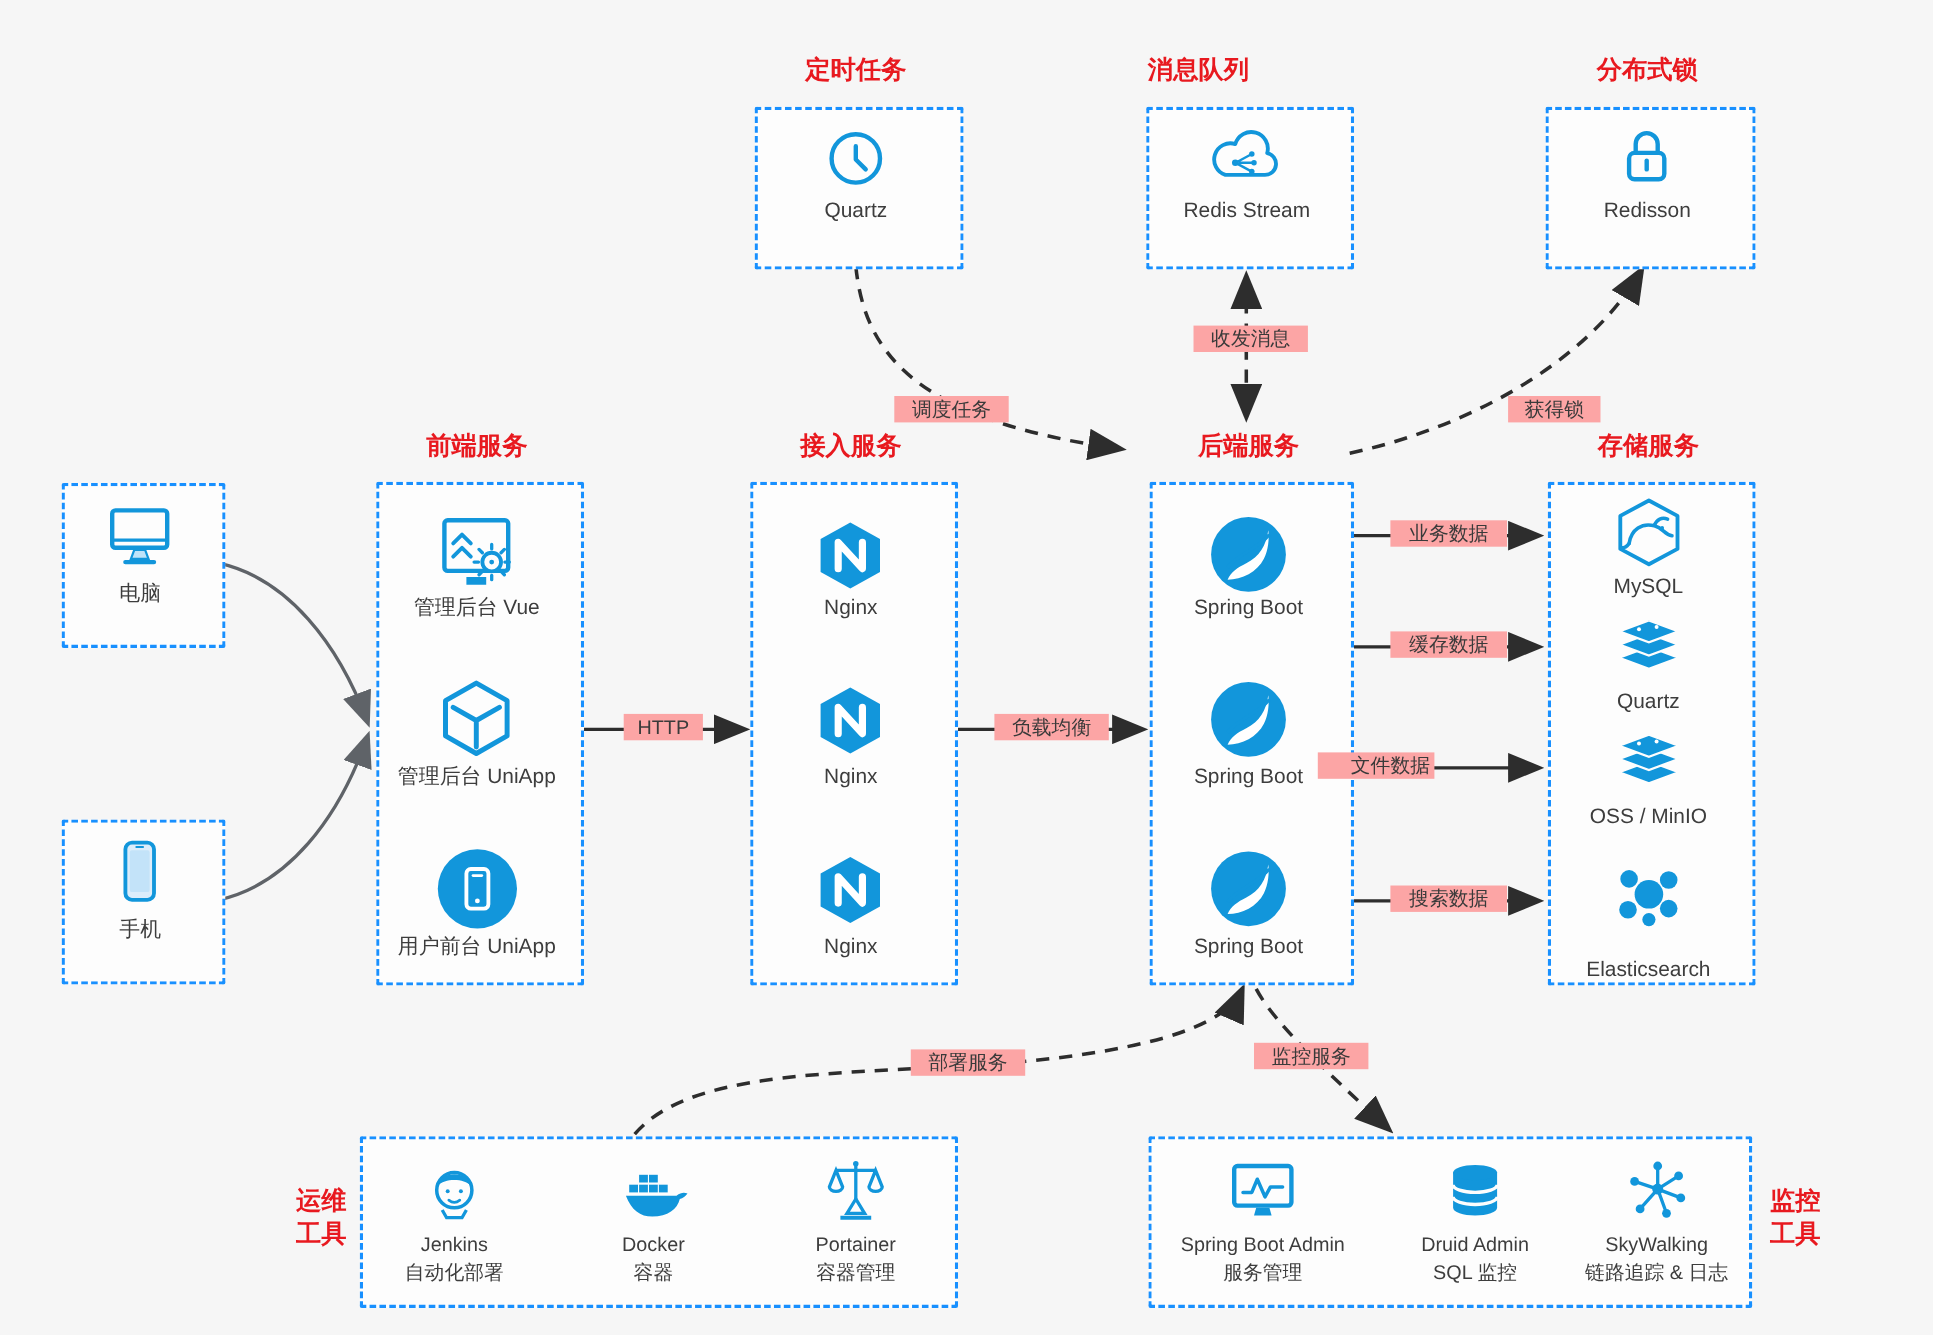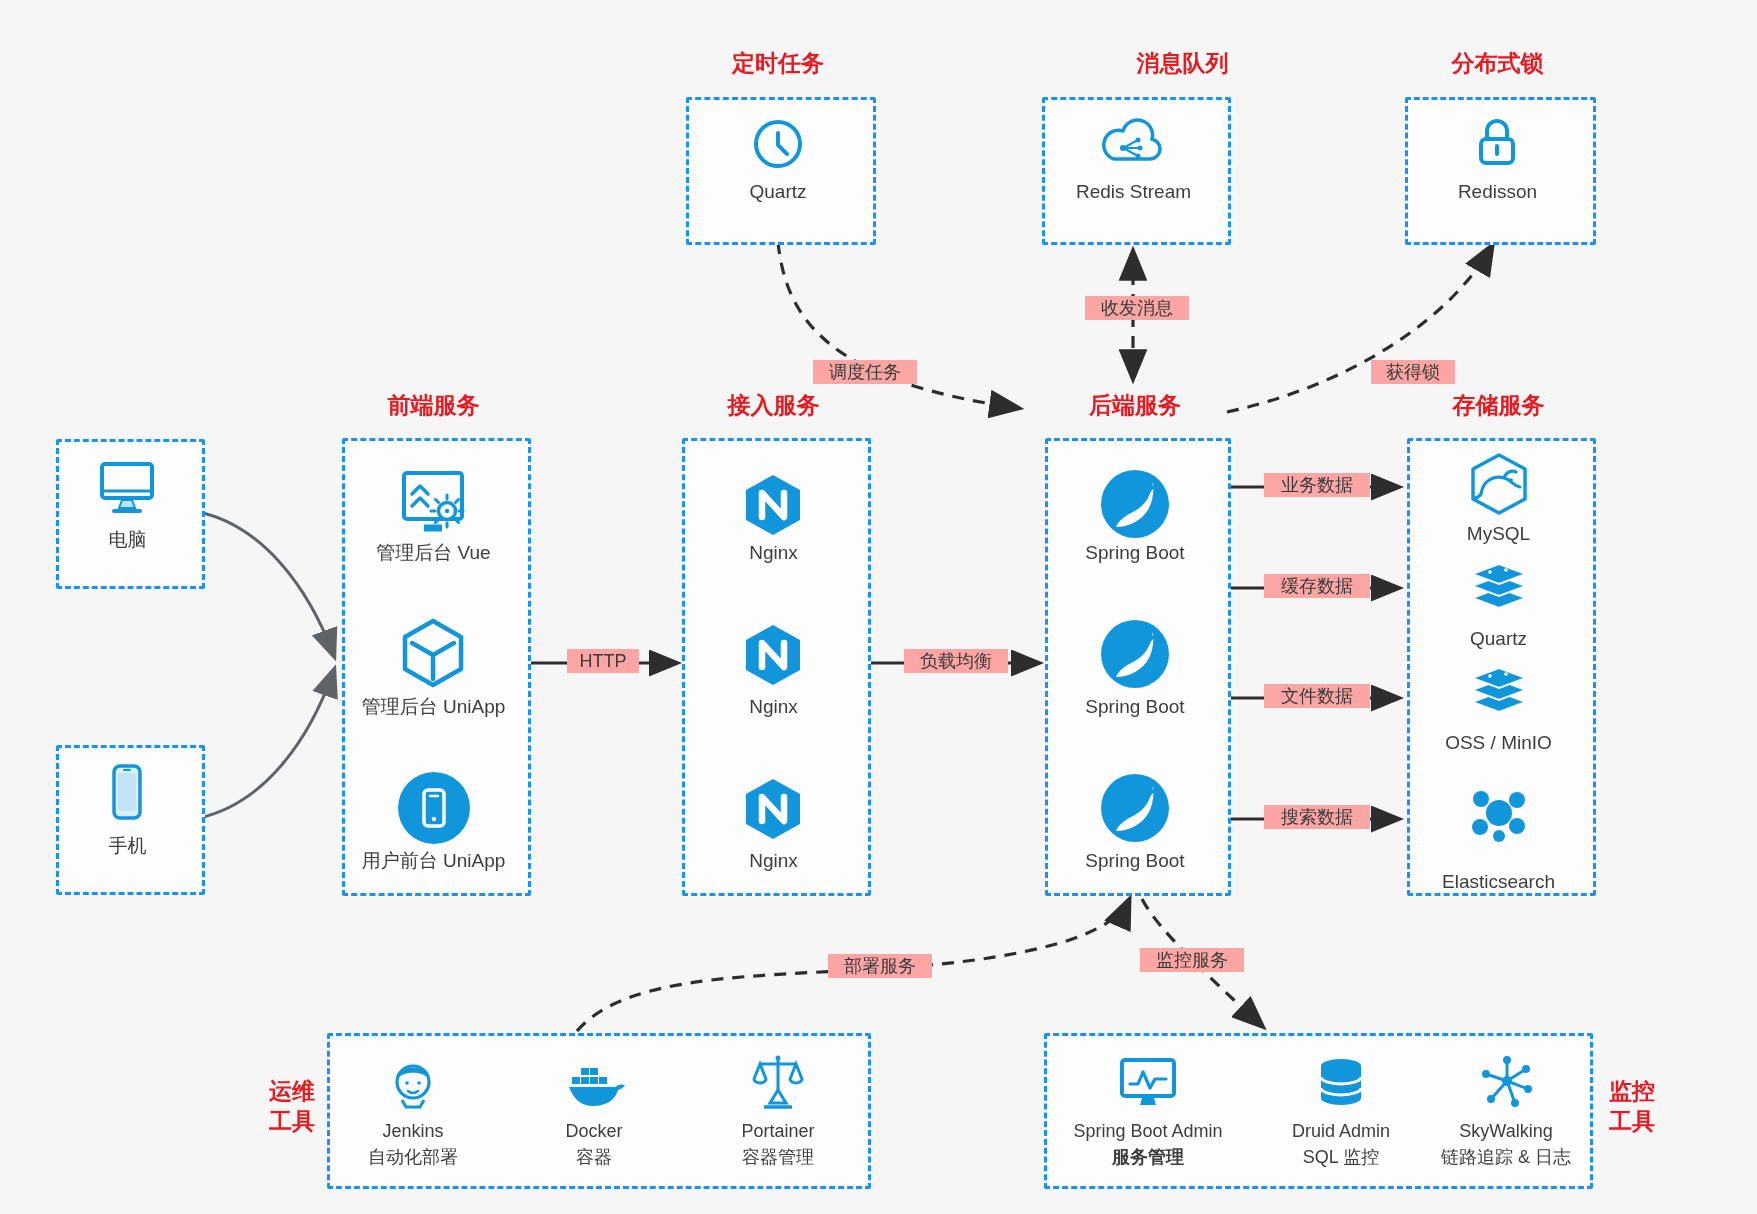--- a/index.html
+++ b/index.html
@@ -43,21 +43,21 @@
     <path d="M 1227 819 H 1398" fill="none" stroke="#2d2d2d" stroke-width="3" marker-end="url(#ahd)"></path>
     <path d="M 778 242 C 786 320, 830 382, 1018 408" fill="none" stroke="#2d2d2d" stroke-width="3.2" stroke-dasharray="12 9" marker-end="url(#ahd)"></path>
     <path d="M 1133 252 V 378" fill="none" stroke="#2d2d2d" stroke-width="3.2" stroke-dasharray="12 9" marker-start="url(#ahd)" marker-end="url(#ahd)"></path>
     <path d="M 1227 412 C 1330 390, 1442 332, 1492 246" fill="none" stroke="#2d2d2d" stroke-width="3.2" stroke-dasharray="12 9" marker-end="url(#ahd)"></path>
     <path d="M 577 1031 C 648 948, 886 992, 1060 943 C 1100 931, 1122 916, 1129 900" fill="none" stroke="#2d2d2d" stroke-width="3.2" stroke-dasharray="12 9" marker-end="url(#ahd)"></path>
     <path d="M 1142 899 C 1158 930, 1210 978, 1262 1026" fill="none" stroke="#2d2d2d" stroke-width="3.2" stroke-dasharray="12 9" marker-end="url(#ahd)"></path>
   </svg>
 
 
   <div class="rtitle" style="left:686px;top:50px;width:184px;">定时任务</div>
-  <div class="rtitle" style="left:1091px;top:50px;width:183px;">消息队列</div>
+  <div class="rtitle" style="left:998px;top:50px;width:183px;">消息队列</div>
   <div class="rtitle" style="left:1405px;top:50px;width:185px;">分布式锁</div>
 
   <div class="box" style="left:686px;top:97px;width:184px;height:142px;"></div>
   <div class="box" style="left:1042px;top:97px;width:183px;height:142px;"></div>
   <div class="box" style="left:1405px;top:97px;width:185px;height:142px;"></div>
 
   <div class="ic" style="left:750px;top:116px;">
     <svg width="56" height="56" viewBox="0 0 56 56">
         <circle cx="28" cy="28" r="22" fill="none" stroke="#1296db" stroke-width="4"></circle>
         <path d="M28 17 V29 L37 38" fill="none" stroke="#1296db" stroke-width="4" stroke-linecap="round" stroke-linejoin="round"></path>
@@ -304,21 +304,21 @@
   <div class="rtitle" style="left:1602px;top:1108px;width:60px;">工具</div>
 
   <div class="ic" style="left:1118px;top:1054px;">
     <svg width="60" height="58" viewBox="0 0 60 58">
       <rect x="4" y="6" width="52" height="36" rx="3" fill="none" stroke="#1296db" stroke-width="4"></rect>
       <path d="M12 30 h8 l5 -12 7 16 5 -9 h11" fill="none" stroke="#1296db" stroke-width="3.2" stroke-linecap="round" stroke-linejoin="round"></path>
       <path d="M24 44 h12 l2 7 h-16 z" fill="#1296db"></path>
     </svg>
   </div>
   <div class="sublabel" style="left:1053px;top:1120px;width:190px;">Spring Boot Admin</div>
-  <div class="sublabel" style="left:1053px;top:1146px;width:190px;font-weight:bold;">服务管理</div>
+  <div class="sublabel" style="left:1053px;top:1146px;width:190px;">服务管理</div>
 
   <div class="ic" style="left:1313px;top:1056px;">
     <svg width="56" height="56" viewBox="0 0 56 56">
       <path d="M8 10 V42 a20 7 0 0 0 40 0 V10" fill="#1296db"></path>
       <ellipse cx="28" cy="10" rx="20" ry="7" fill="#1296db"></ellipse>
       <path d="M8 21 a20 7 0 0 0 40 0 M8 32 a20 7 0 0 0 40 0" stroke="#fdfdfd" stroke-width="3" fill="none"></path>
     </svg>
   </div>
   <div class="sublabel" style="left:1246px;top:1120px;width:190px;">Druid Admin</div>
   <div class="sublabel" style="left:1246px;top:1146px;width:190px;">SQL 监控</div>
@@ -339,21 +339,21 @@
       </g>
     </svg>
   </div>
   <div class="sublabel" style="left:1411px;top:1120px;width:190px;">SkyWalking</div>
   <div class="sublabel" style="left:1411px;top:1146px;width:190px;">链路追踪 &amp; 日志</div>
 
   <div class="elabel" style="left:567px;top:649px;width:64px;">HTTP</div>
   <div class="elabel" style="left:904px;top:649px;width:96px;">负载均衡</div>
   <div class="elabel" style="left:1264px;top:473px;width:98px;">业务数据</div>
   <div class="elabel" style="left:1264px;top:574px;width:98px;text-align:center;">缓存数据</div>
-  <div class="elabel" style="left:1264px;top:684px;width:98px;">文件数据</div>
+  <div class="elabel" style="left:1198px;top:684px;width:98px;text-align:right;">文件数据</div>
   <div class="elabel" style="left:1264px;top:805px;width:98px;">搜索数据</div>
   <div class="elabel" style="left:813px;top:360px;width:96px;">调度任务</div>
   <div class="elabel" style="left:1085px;top:296px;width:96px;">收发消息</div>
   <div class="elabel" style="left:1371px;top:360px;width:76px;">获得锁</div>
   <div class="elabel" style="left:828px;top:954px;width:96px;">部署服务</div>
   <div class="elabel" style="left:1140px;top:948px;width:96px;">监控服务</div>
 
 </div>
 
 </body></html>

